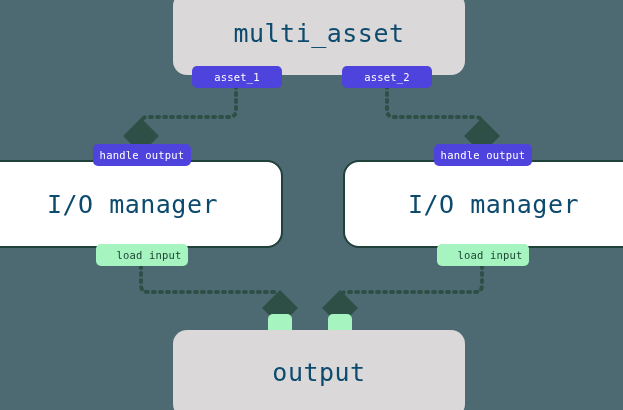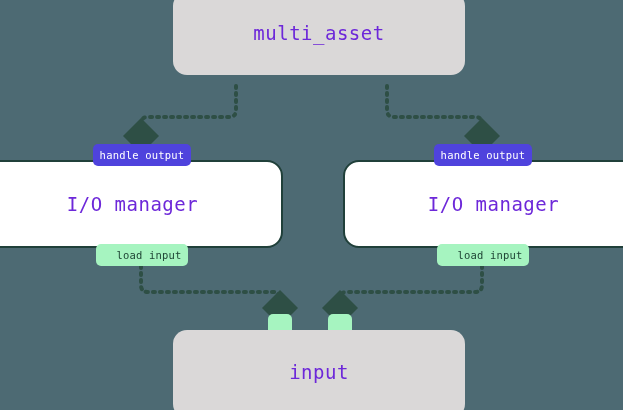--- a/index.html
+++ b/index.html
@@ -42,22 +42,22 @@
   .node-asset {
     background: #dad8d8;
     border-radius: 14px;
   }
   .node-iom {
     background: #ffffff;
     border: 2px solid #20403a;
     border-radius: 16px;
   }
   .node-title {
-    color: #6d28d9;
-    font-size: 19px;
+    color: #0c4a6e;
+    font-size: 25px;
     letter-spacing: 0.5px;
     line-height: 1;
     white-space: nowrap;
   }
 
   
   .badge {
     position: absolute;
     box-sizing: border-box;
     display: flex;
@@ -107,20 +107,26 @@
 
       <path d="M141,266 L141,285 Q141,292 148,292 L273,292 Q280,292 280,299 L280,308" marker-end="url(#diamond)"></path>
 
       <path d="M482,266 L482,285 Q482,292 475,292 L347,292 Q340,292 340,299 L340,308" marker-end="url(#diamond)"></path>
     </g>
   </svg>
 
   <div class="node node-asset" style="left:173px; top:-8px; width:292px; height:83px;">
     <span class="node-title">multi_asset</span>
   </div>
+  <div class="badge badge-out" style="left:192px; top:66px; width:90px;">
+    <span>asset_1</span>
+  </div>
+  <div class="badge badge-out" style="left:342px; top:66px; width:90px;">
+    <span>asset_2</span>
+  </div>
 
   <div class="node node-iom" style="left:-18px; top:160px; width:301px; height:88px;">
     <span class="node-title">I/O manager</span>
   </div>
   <div class="badge badge-out" style="left:93px; top:144px; width:98px;">
     <span>handle output</span>
   </div>
   <div class="badge badge-in" style="left:96px; top:244px; width:92px;">
     <span>load input</span>
   </div>
@@ -131,16 +137,16 @@
   <div class="badge badge-out" style="left:434px; top:144px; width:98px;">
     <span>handle output</span>
   </div>
   <div class="badge badge-in" style="left:437px; top:244px; width:92px;">
     <span>load input</span>
   </div>
 
   <div class="sq-handle" style="left:268px; top:314px;"></div>
   <div class="sq-handle" style="left:328px; top:314px;"></div>
   <div class="node node-asset" style="left:173px; top:330px; width:292px; height:88px;">
-    <span class="node-title" style="margin-top:-4px;">input</span>
+    <span class="node-title" style="margin-top:-4px;">output</span>
   </div>
 
 </div>
 
 </body></html>

